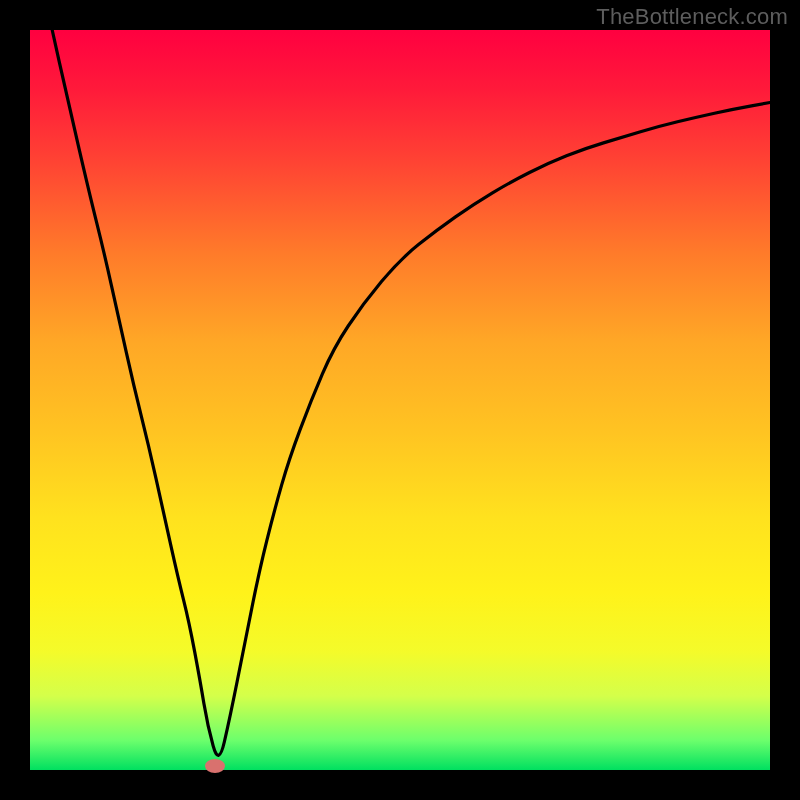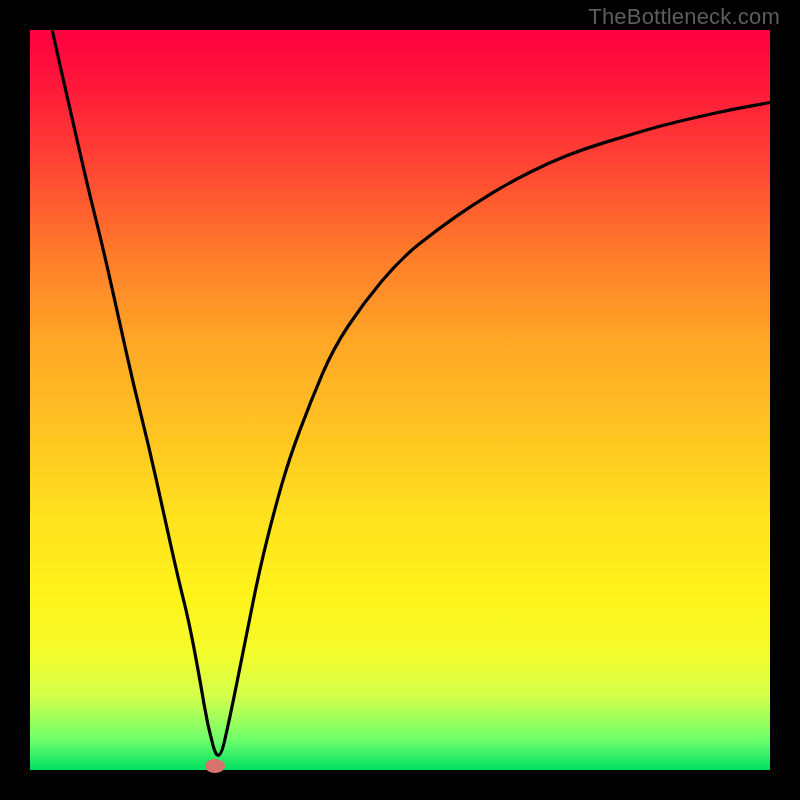--- a/index.html
+++ b/index.html
@@ -25,21 +25,21 @@
       #ffe21e 66%,
       #fff21a 76%,
       #f4fb2a 84%,
       #d4ff4a 90%,
       #6cff6c 96%,
       #00e060 100%);
   }
   .watermark {
     position: absolute;
     top: 4px;
-    right: 20px;
+    right: 12px;
     font-family: Arial, Helvetica, sans-serif;
     font-size: 22px;
     color: #5d5d5d;
     font-weight: 500;
     letter-spacing: 0.2px;
   }
   svg.curve {
     position: absolute;
     left: 30px;
     top: 30px;

